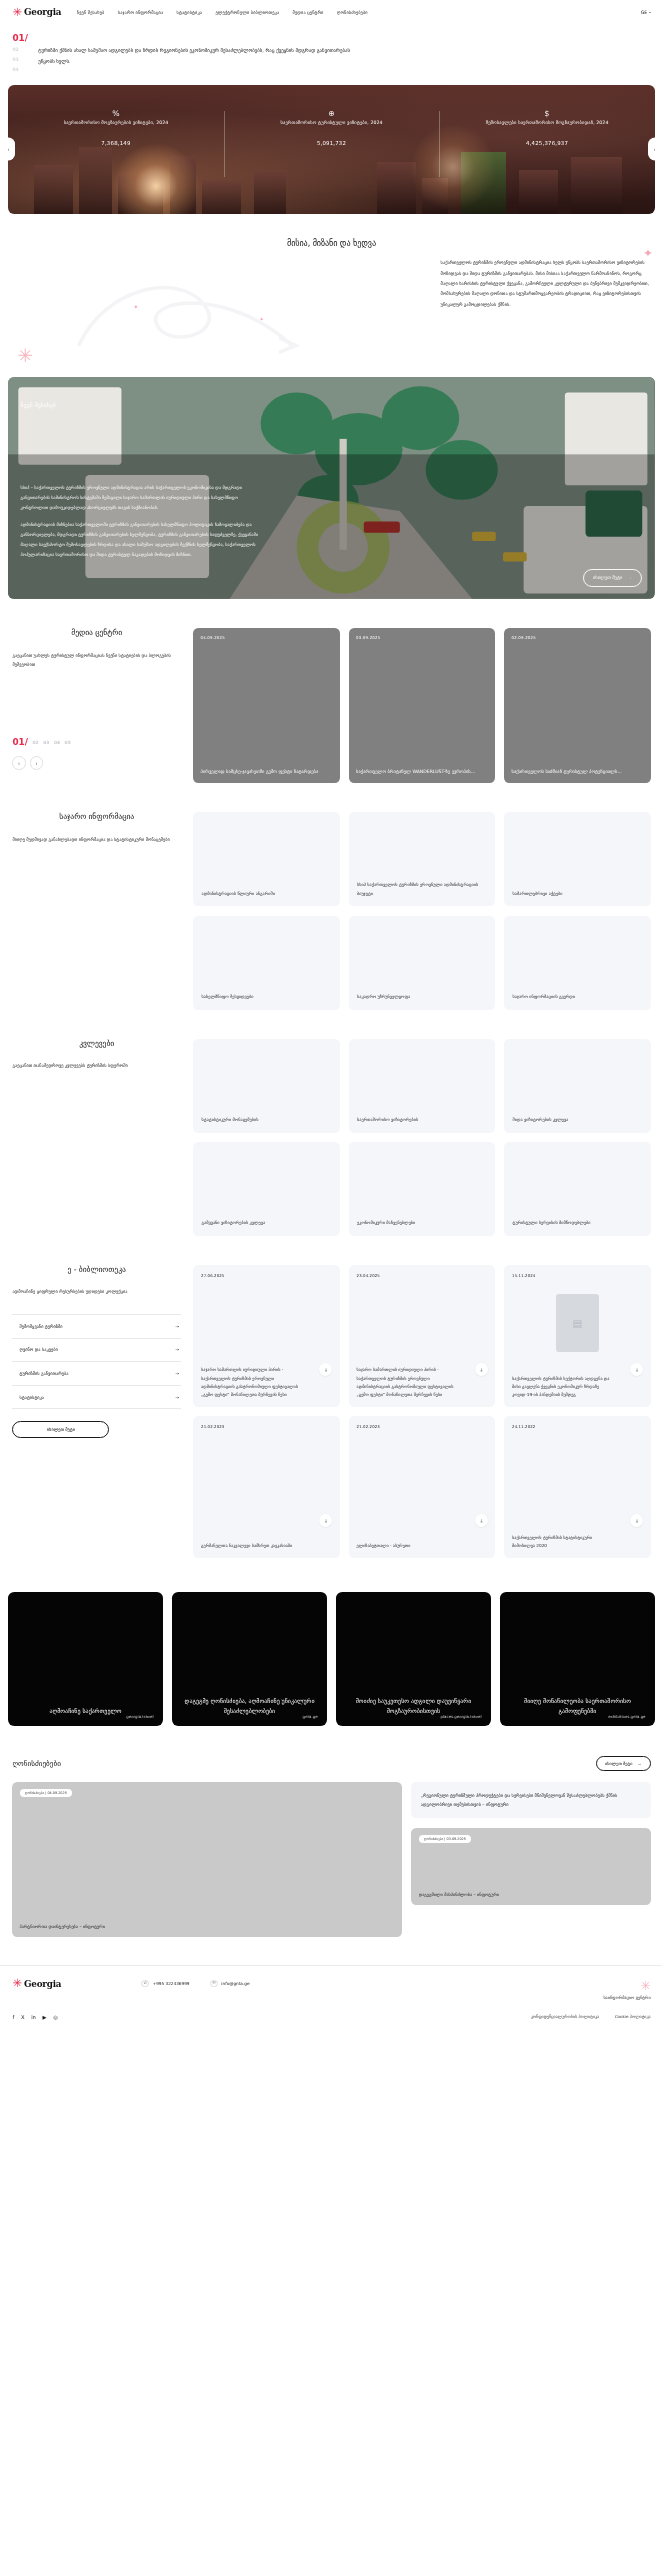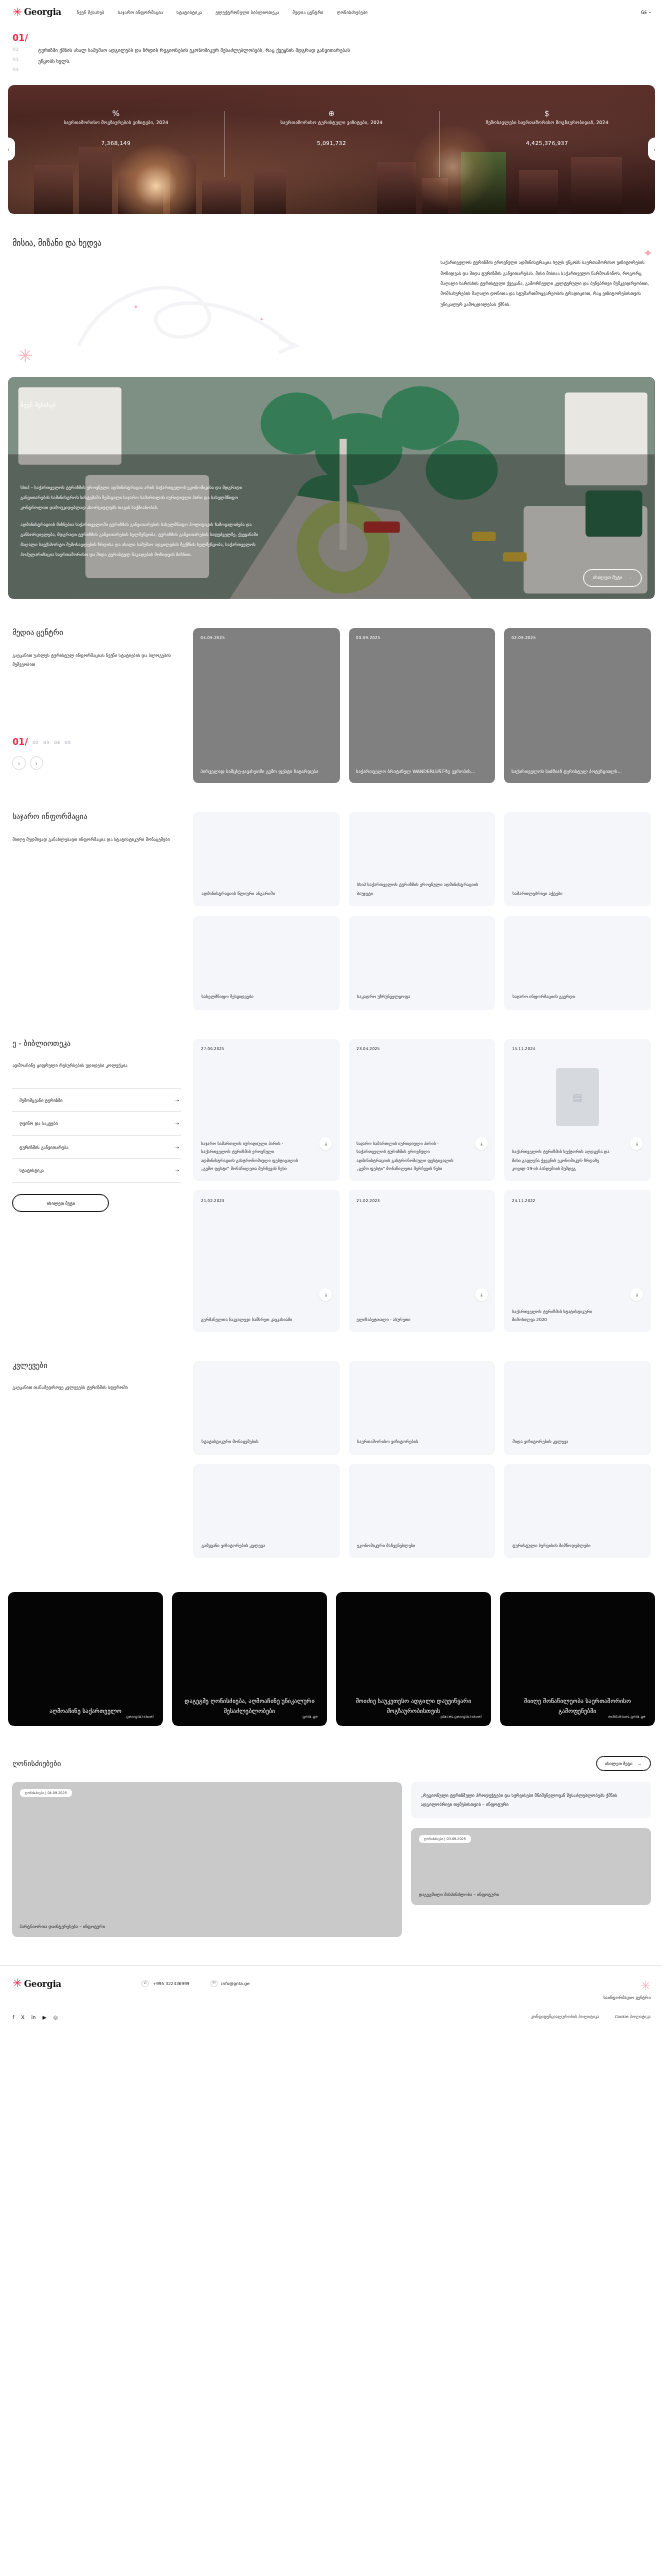--- a/index.html
+++ b/index.html
@@ -71,21 +71,21 @@
   .about .aerial { position:absolute; inset:0; }
   .about-kicker { position:absolute; left:12.4px; top:25px; color:#fff; font-size:5.7px; letter-spacing:0.1px; }
   .about-body { position:absolute; left:12.4px; top:106px; width:242px; color:#fff; font-size:4.3px; line-height:2.35; }
   .about-body p + p { margin-top:6.2px; }
   .about-cta { position:absolute; right:12.4px; top:192px; border:0.5px solid rgba(255,255,255,.9); color:#fff;
       background:transparent; border-radius:15.5px; padding:5.2px 9.3px; font-size:4.6px; display:flex; align-items:center; gap:5.2px; cursor:pointer; }
 
   
   .section { display:flex; padding:0 12.4px; margin-top:29px; align-items:flex-start; }
   .sec-left { width:181px; flex:none; padding-right:12.4px; }
-  .sec-title { font-size:7.7px; font-weight:400; letter-spacing:-0.1px; }
+  .sec-title { font-size:7.7px; font-weight:400; letter-spacing:-0.1px;text-align:center; }
   .sec-sub { margin-top:13.4px; font-size:4.4px; line-height:2.1; color:#232327; }
   .grid3 { flex:1; display:grid; grid-template-columns:repeat(3,1fr); gap:9.3px; }
 
   .card-media { background:#808080; border-radius:5.2px; height:155px; position:relative; padding:7.2px; display:flex; flex-direction:column; }
   .card-media .date { color:#fff; font-size:3.9px; letter-spacing:0.2px; }
   .card-media .ttl { margin-top:auto; color:#fff; font-size:4.6px; line-height:1.85; }
 
   .card-soft { background:#f4f6fa; border-radius:5.2px; min-height:94px; padding:8.2px; display:flex; position:relative; }
   .card-soft .lbl { margin-top:auto; font-size:4.3px; line-height:1.95; color:#1c1c20; }
 
@@ -326,20 +326,47 @@
           <div class="lbl">საკადრო უზრუნველყოფა</div>
         </div>
       <div class="card-soft">
           <div class="lbl">საჯარო ინფორმაციის გვერდი</div>
         </div>
     </div>
   </div>
 
   <div class="section">
     <div class="sec-left">
+      <h2 class="sec-title">კვლევები</h2>
+      <div class="sec-sub">გაეცანით თანამედროვე კვლევებს ტურიზმის სფეროში</div>
+    </div>
+    <div class="grid3">
+      <div class="card-soft">
+          <div class="lbl">სტატისტიკური მონაცემების</div>
+        </div>
+      <div class="card-soft">
+          <div class="lbl">საერთაშორისო ვიზიტორების</div>
+        </div>
+      <div class="card-soft">
+          <div class="lbl">შიდა ვიზიტორების კვლევა</div>
+        </div>
+      <div class="card-soft">
+          <div class="lbl">გამყვანი ვიზიტორების კვლევა</div>
+        </div>
+      <div class="card-soft">
+          <div class="lbl">ეკონომიკური მაჩვენებლები</div>
+        </div>
+      <div class="card-soft">
+          <div class="lbl">ტურისტული სერვისის მიმწოდებლები</div>
+        </div>
+    </div>
+  </div>
+
+  <div class="section">
+    <div class="sec-left">
       <h2 class="sec-title">ე - ბიბლიოთეკა</h2>
       <div class="sec-sub">ადმოაჩინე ციფრული რესურსების უდიდესი კოლექცია</div>
       <div class="lib-links">
         <div class="lib-link">
           <span>შემომყვანი ტურიზმი</span>
           <span>→</span>
         </div>
         <div class="lib-link">
           <span>ღვინო და საკვები</span>
           <span>→</span>
@@ -380,47 +407,20 @@
       <div class="doc-card">
         <div class="date">21.02.2023</div>
         <div class="ttl">ელიზაბეტთალი - ასურეთი</div>
         <div class="dl">⤓</div>
       </div>
       <div class="doc-card">
         <div class="date">24.11.2022</div>
         <div class="ttl">საქართველოს ტურიზმის სტატისტიკური მიმოხილვა 2020</div>
         <div class="dl">⤓</div>
       </div>
-    </div>
-  </div>
-
-  <div class="section">
-    <div class="sec-left">
-      <h2 class="sec-title">კვლევები</h2>
-      <div class="sec-sub">გაეცანით თანამედროვე კვლევებს ტურიზმის სფეროში</div>
-    </div>
-    <div class="grid3">
-      <div class="card-soft">
-          <div class="lbl">სტატისტიკური მონაცემების</div>
-        </div>
-      <div class="card-soft">
-          <div class="lbl">საერთაშორისო ვიზიტორების</div>
-        </div>
-      <div class="card-soft">
-          <div class="lbl">შიდა ვიზიტორების კვლევა</div>
-        </div>
-      <div class="card-soft">
-          <div class="lbl">გამყვანი ვიზიტორების კვლევა</div>
-        </div>
-      <div class="card-soft">
-          <div class="lbl">ეკონომიკური მაჩვენებლები</div>
-        </div>
-      <div class="card-soft">
-          <div class="lbl">ტურისტული სერვისის მიმწოდებლები</div>
-        </div>
     </div>
   </div>
 
   <div class="promo">
     <div class="promo-card">
       <div class="t">აღმოაჩინე საქართველო</div>
       <div class="d">georgia.travel</div>
     </div>
     <div class="promo-card">
       <div class="t">დაგეგმე ღონისძიება, აღმოაჩინე უნიკალური შესაძლებლობები</div>

